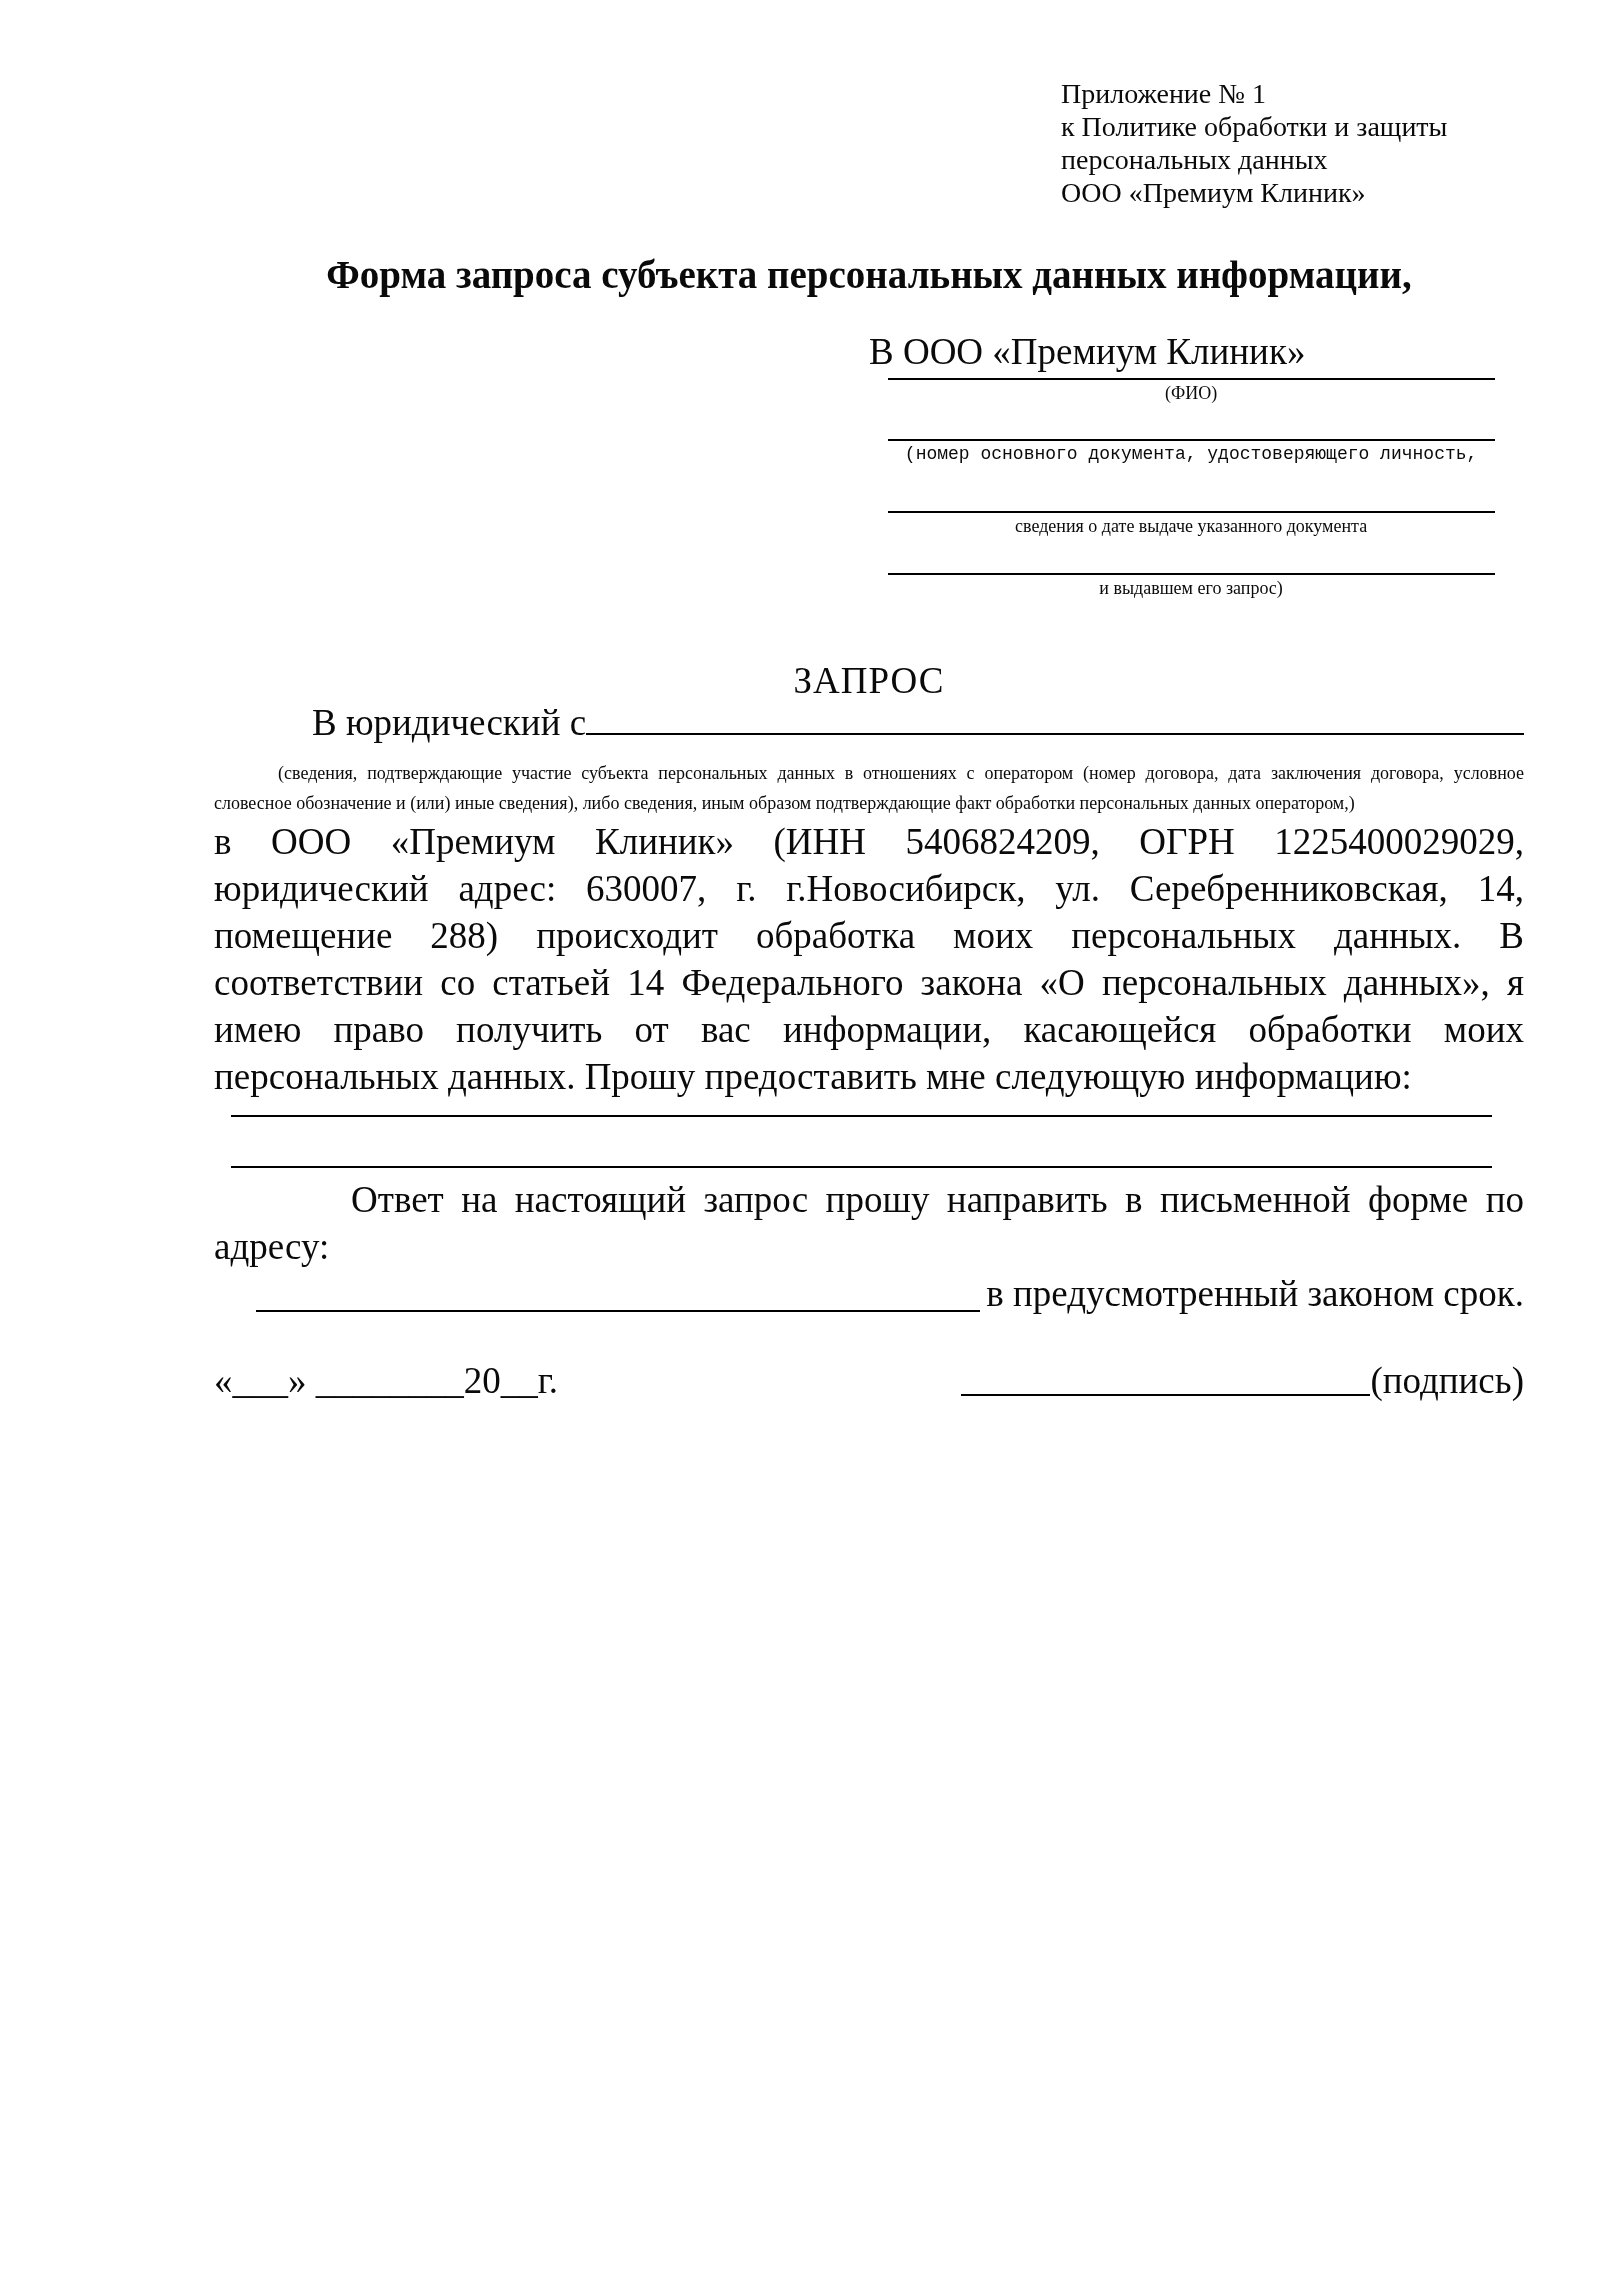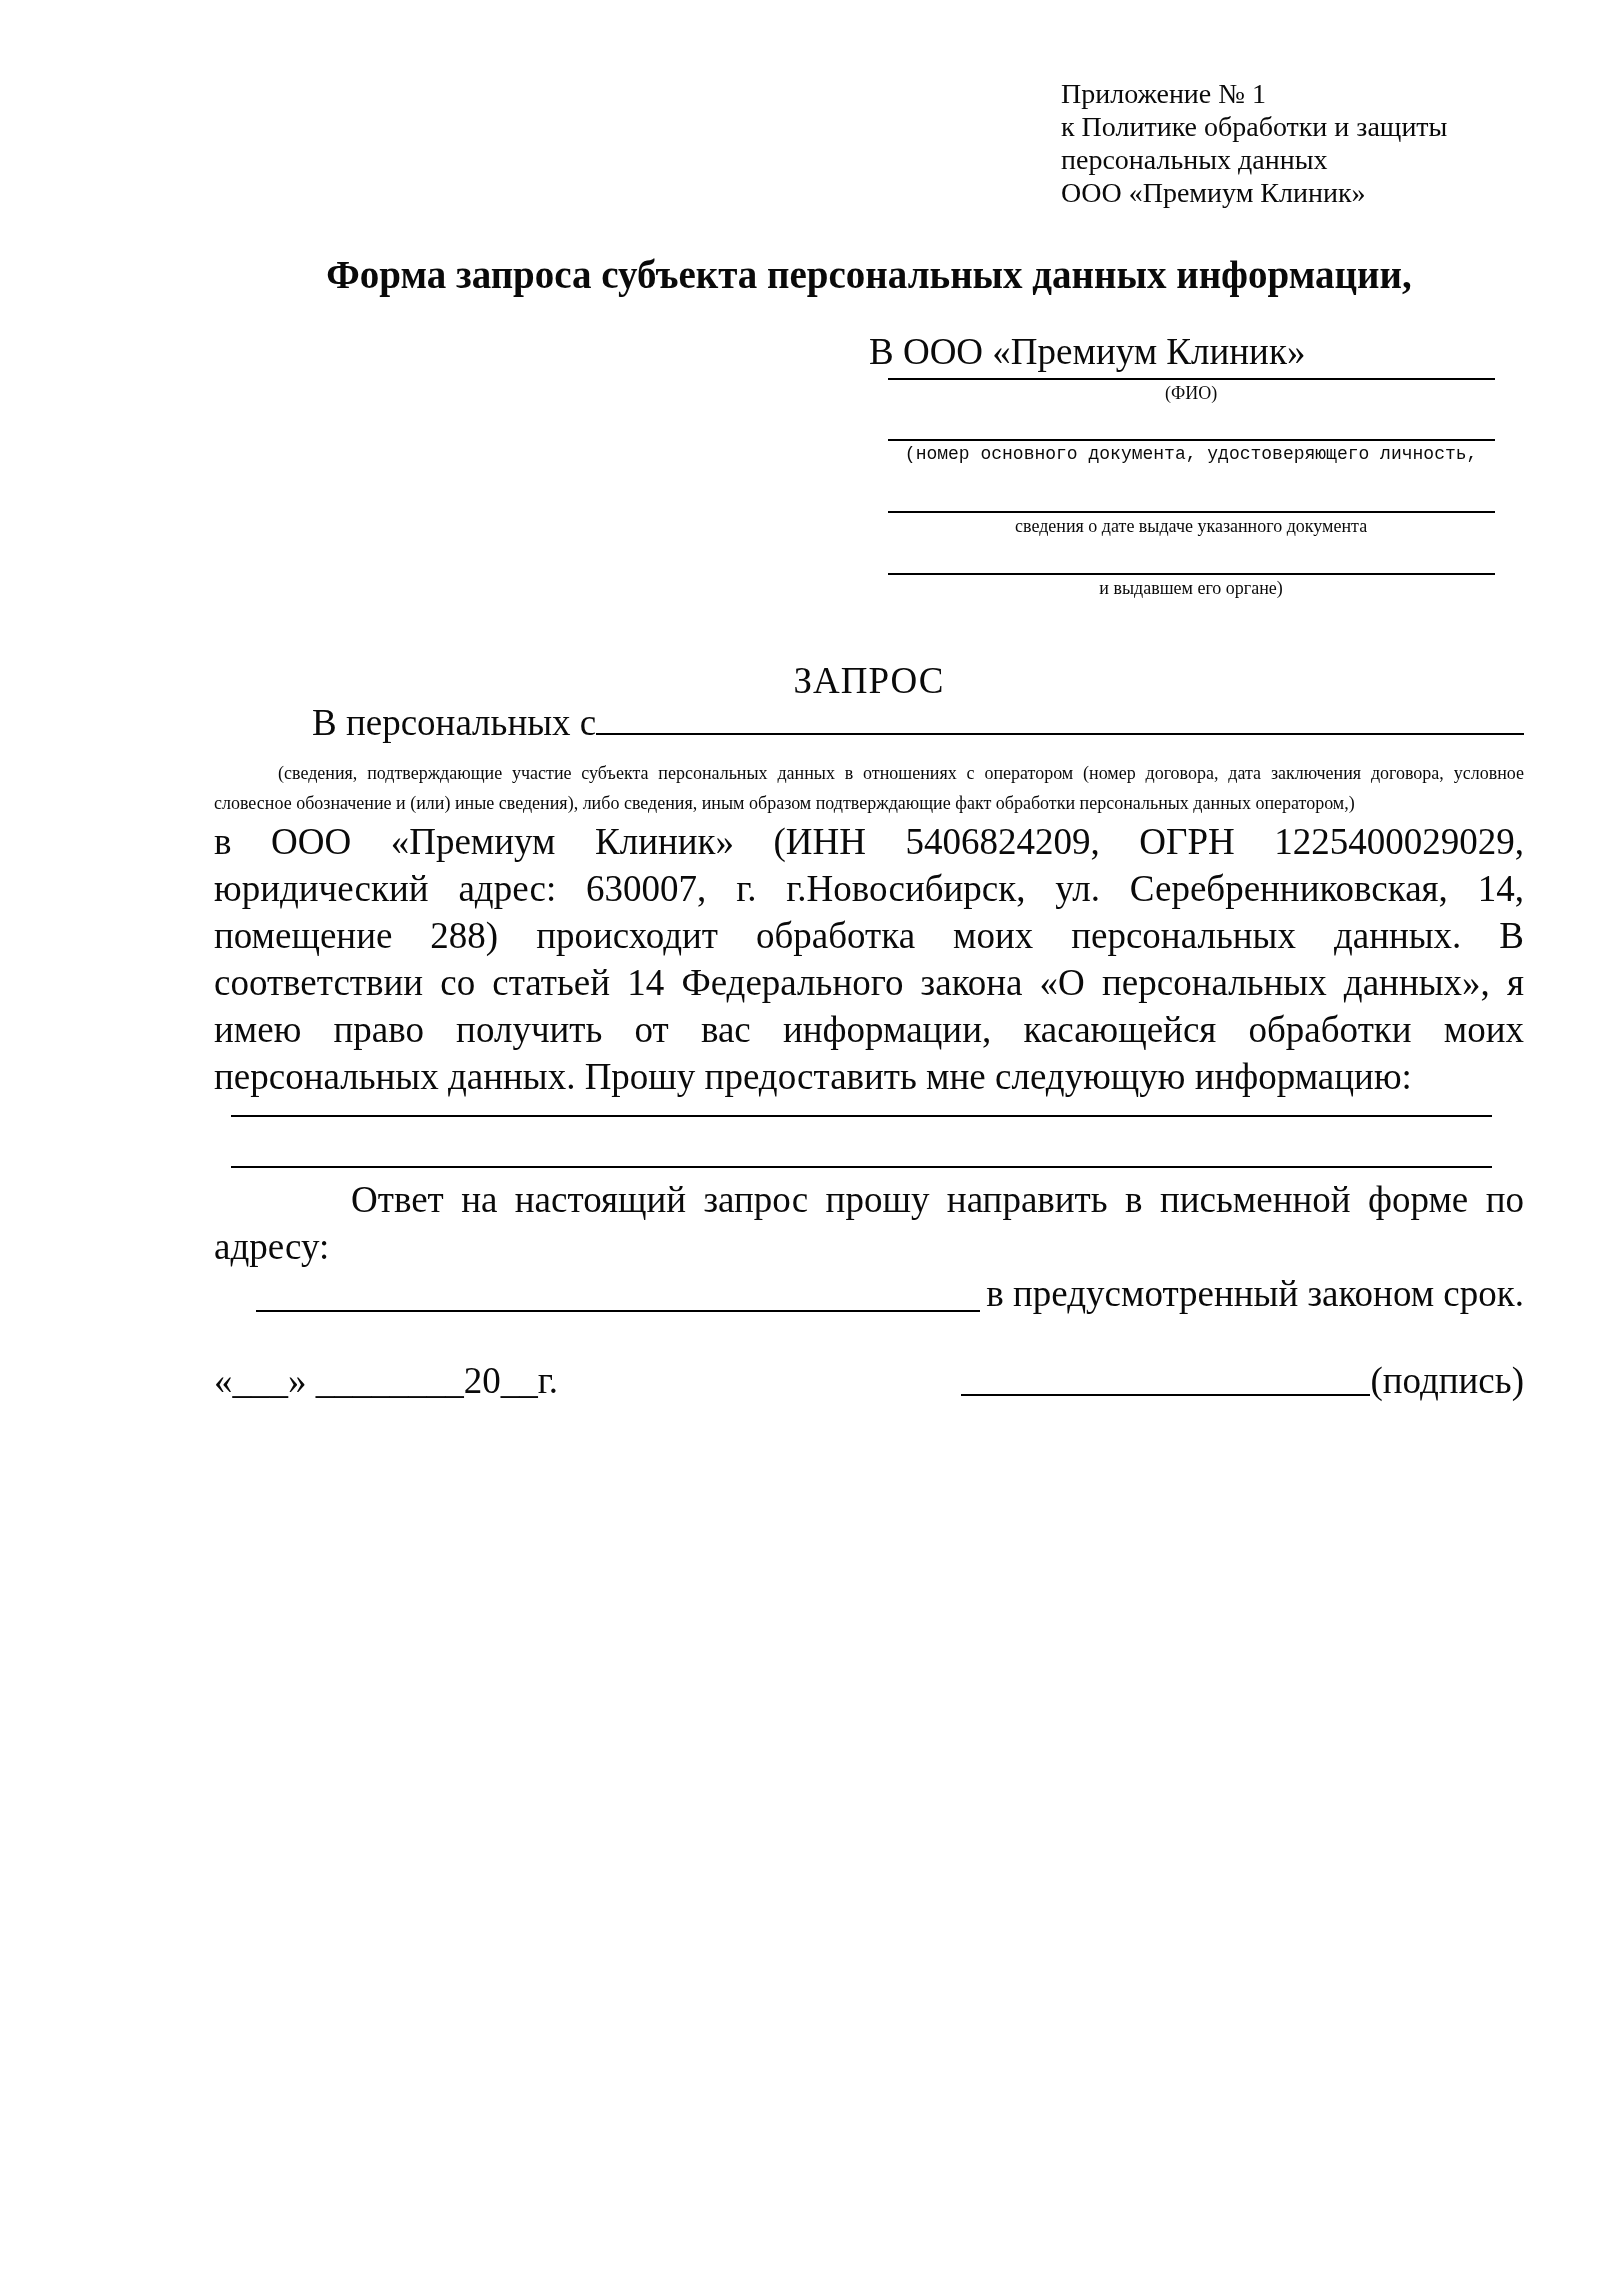--- a/index.html
+++ b/index.html
@@ -86,28 +86,28 @@
       <div class="field-caption">(номер основного документа, удостоверяющего личность,</div>
     </div>
 
     <div class="addr-field gap40">
       <div class="field-line"></div>
       <div class="field-caption">сведения о дате выдаче указанного документа</div>
     </div>
 
     <div class="addr-field gap30">
       <div class="field-line"></div>
-      <div class="field-caption">и выдавшем его органе)</div>
+      <div class="field-caption">и выдавшем его запрос)</div>
     </div>
   </div>
 
   <div class="zapros">ЗАПРОС</div>
 
   <div class="intro">
-    <span class="label">В персональных с</span>
+    <span class="label">В юридический с</span>
     <span class="fill"></span>
   </div>
 
   <div class="footnote">(сведения, подтверждающие участие субъекта персональных данных в отношениях с оператором (номер договора, дата заключения договора, условное словесное обозначение и (или) иные сведения), либо сведения, иным образом подтверждающие факт обработки персональных данных оператором,)</div>
 
   <div class="body-par">в ООО «Премиум Клиник» (ИНН 5406824209, ОГРН 1225400029029, юридический адрес: 630007, г. г.Новосибирск, ул. Серебренниковская, 14, помещение 288) происходит обработка моих персональных данных. В соответствии со статьей 14 Федерального закона «О персональных данных», я имею право получить от вас информации, касающейся обработки моих персональных данных. Прошу предоставить мне следующую информацию:</div>
 
   <div class="blank-line blank-1"></div>
   <div class="blank-line blank-2"></div>
 

